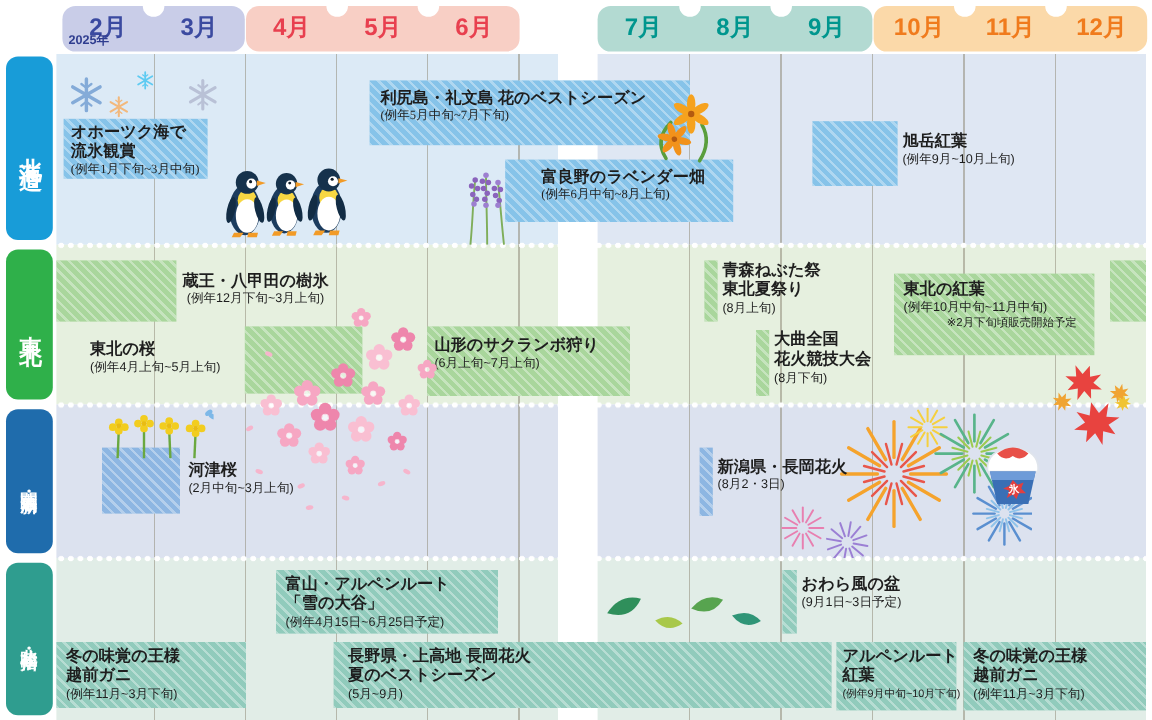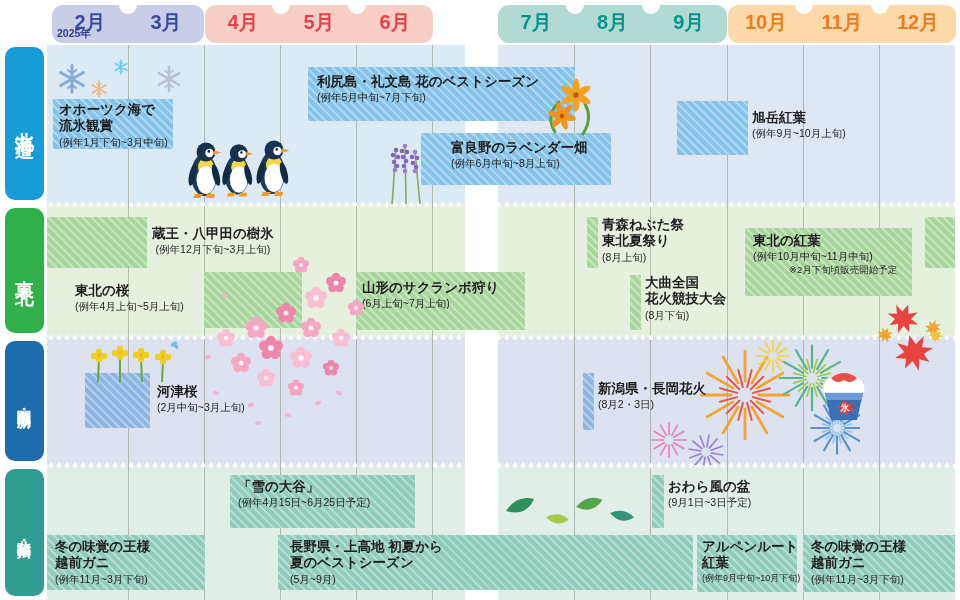--- a/index.html
+++ b/index.html
@@ -20,21 +20,21 @@
          background-image:repeating-linear-gradient(to right,rgba(145,140,122,.55) 0 1px,rgba(0,0,0,0) 1px 76px);}
   .lines-r{background-image:repeating-linear-gradient(to right,rgba(145,140,122,.55) 0 1px,rgba(0,0,0,0) 1px 76.3px);}
   .perf{position:absolute;left:47px;width:908px;height:9px;z-index:2;
         background-image:radial-gradient(circle at 4px 4.5px,#fff 0 2.4px,rgba(255,255,255,0) 2.5px);
         background-size:8px 9px;}
   
   .box{position:absolute;box-sizing:border-box;padding:5px 7px;z-index:5;}
   .bar{position:absolute;z-index:5;}
   .lbl{position:absolute;z-index:5;white-space:nowrap;}
   .hatch{background-image:repeating-linear-gradient(45deg,rgba(255,255,255,.34) 0 2px,rgba(255,255,255,0) 2px 6px);}
-  .c-hb{background-color:#86c3e9;} 
+  .c-hb{background-color:#86c3e9;font-family:Liberation Serif, serif;} 
   .c-kb{background-color:#8db6e2;} 
   .c-g{background-color:#a9d69c;}  
   .c-t{background-color:#91cbbc;}  
   .tl{font-weight:bold;font-size:13.5px;line-height:1.22;white-space:nowrap;}
   .pd{font-size:10.5px;line-height:1.35;white-space:nowrap;}
   .nt{font-size:9.5px;line-height:1.3;white-space:nowrap;margin-left:36px;}
   .pd-s{font-size:9px;}
   .illus{position:absolute;z-index:4;}
   .illus-top{z-index:6;}
 </style>
@@ -170,35 +170,36 @@
     <div class="tl">河津桜</div>
     <div class="pd">(2月中旬~3月上旬)</div>
   </div>
   <div class="bar hatch c-kb" style="left:583px;top:373px;width:11px;height:57px;"></div>
   <div class="lbl" style="left:598px;top:381px;">
     <div class="tl">新潟県・長岡花火</div>
     <div class="pd">(8月2・3日)</div>
   </div>
 
   <div class="box hatch c-t" style="left:230px;top:475px;width:185px;height:53px;padding:4px 8px;">
+    <div class="tl">富山・アルペンルート</div>
     <div class="tl">「雪の大谷」</div>
     <div class="pd">(例年4月15日~6月25日予定)</div>
   </div>
   <div class="bar hatch c-t" style="left:652px;top:475px;width:12px;height:53px;"></div>
   <div class="lbl" style="left:668px;top:479px;">
     <div class="tl">おわら風の盆</div>
     <div class="pd">(9月1日~3日予定)</div>
   </div>
   <div class="box hatch c-t" style="left:47px;top:535px;width:158px;height:55px;padding:4px 8px;">
     <div class="tl">冬の味覚の王様</div>
     <div class="tl">越前ガニ</div>
     <div class="pd">(例年11月~3月下旬)</div>
   </div>
   <div class="box hatch c-t" style="left:278px;top:535px;width:415px;height:55px;padding:4px 12px;">
-    <div class="tl">長野県・上高地 初夏から</div>
+    <div class="tl">長野県・上高地 長岡花火</div>
     <div class="tl">夏のベストシーズン</div>
     <div class="pd">(5月~9月)</div>
   </div>
   <div class="box hatch c-t" style="left:697px;top:535px;width:100px;height:57px;padding:4px 5px;">
     <div class="tl">アルペンルート</div>
     <div class="tl">紅葉</div>
     <div class="pd pd-s">(例年9月中旬~10月下旬)</div>
   </div>
   <div class="box hatch c-t" style="left:803px;top:535px;width:152px;height:57px;padding:4px 8px;">
     <div class="tl">冬の味覚の王様</div>

